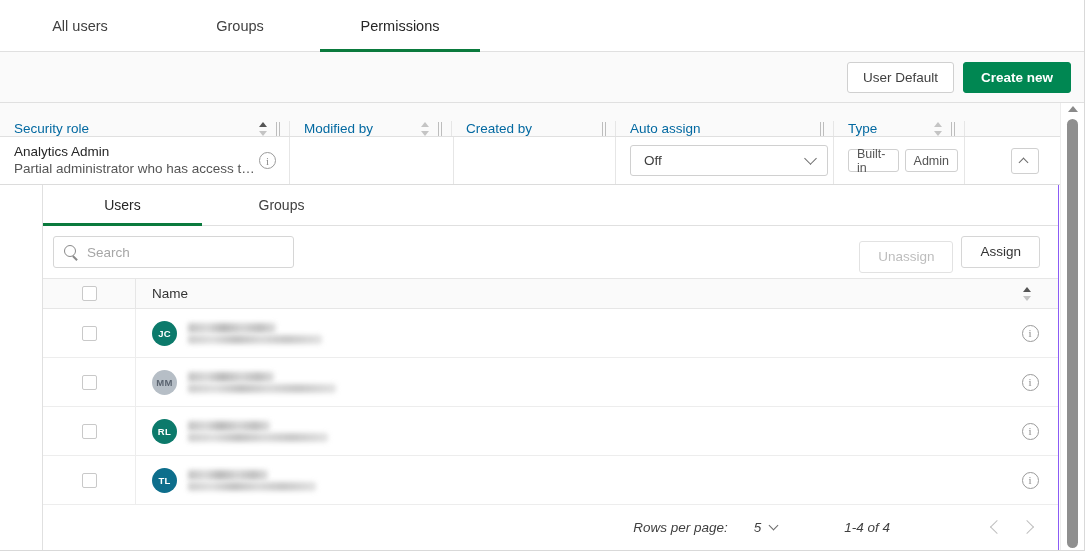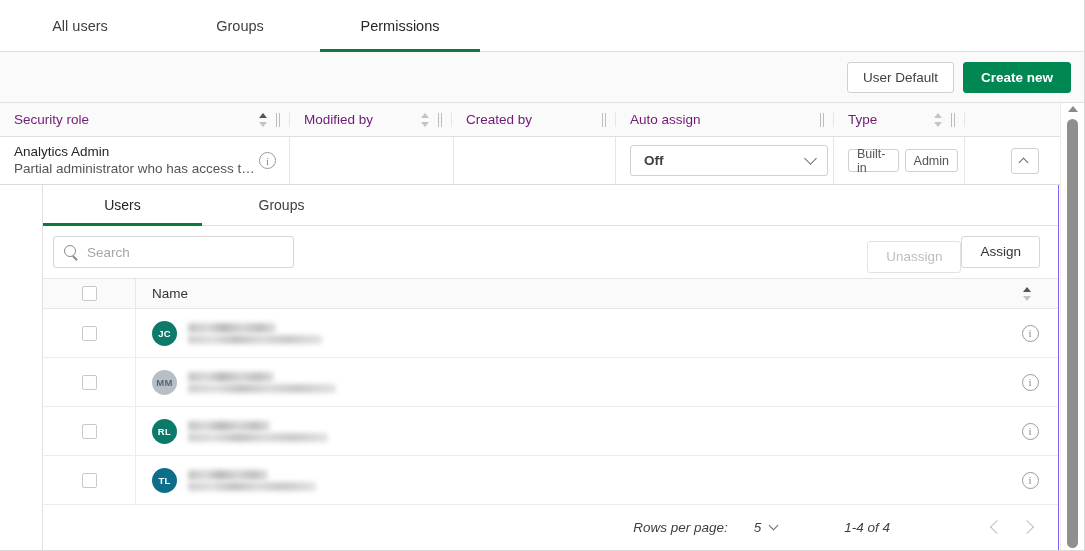--- a/index.html
+++ b/index.html
@@ -63,22 +63,22 @@
   .btn-primary {
     background: #008752; border: 1px solid #008752; color: #fff; font-weight: 600;
     padding: 0 17px;
   }
 
   
   .role-header {
     position: absolute; top: 103px; left: 0; right: 0; height: 34px;
     background: #fafafa;
     border-bottom: 1px solid #e0e0e0;
-    display: flex; align-items: center;
-    font-size: 13.5px; color: #701a75;
+    display: flex; align-items: flex-end;
+    font-size: 13.5px; color: #0369a1;
   }
   .rh-cell {
     position: relative; display: flex; align-items: center;
     padding-left: 14px;
     border-right: 1px solid #e6e6e6;
   }
   .rh-cell.last { border-right: none; }
   .rh-label { flex: 1 1 auto; }
   .sorticon {
     width: 9px; height: 14px; position: relative; margin-right: 6px; flex: 0 0 auto;
@@ -162,21 +162,21 @@
     font-size: 14px; color: #404040; cursor: pointer; position: relative;
   }
   .inner-tab .underline {
     position: absolute; left: 0; right: 0; bottom: -1px; height: 3px; background: transparent;
   }
   .inner-tab.active .underline { background: #0a7a3d; }
   .inner-tab.active { color: #262626; }
 
   .searchrow {
     height: 52px; display: flex; align-items: center;
-    padding: 0 18px 0 10px; 
+    padding: 0 18px 0 10px; gap: 8px;
   }
   .search-wrap {
     width: 241px; height: 32px; background: #fff;
     border: 1px solid #d6d6d6; border-radius: 3px;
     display: flex; align-items: center; padding-left: 10px; gap: 8px;
   }
   .search-wrap input {
     border: none; outline: none; flex: 1 1 auto; font-size: 13.5px;
     font-family: "Liberation Sans", sans-serif; color: #404040; background: transparent;
   }
@@ -344,21 +344,21 @@
         <span class="role-desc">Partial administrator who has access t…</span>
       </span>
       <span class="info-circle">i</span>
     </div>
     <div class="rr-cell" style="width:164px;flex:0 0 164px;">
       <span></span>
     </div>
     <div class="rr-cell" style="width:162px;flex:0 0 162px;">
       <span></span>
     </div>
-    <div class="rr-cell" style="width:218px;flex:0 0 218px;font-weight:bold;">
+    <div class="rr-cell" style="width:218px;flex:0 0 218px;">
       <div class="select-box">
         <span>Off</span>
         <span class="chev"></span>
       </div>
     </div>
     <div class="rr-cell" style="width:131px;flex:0 0 131px;">
       <span class="tag">Built-in</span>
       <span class="tag">Admin</span>
     </div>
     <div class="rr-cell nodiv" style="flex:1 1 auto;justify-content:center;padding-left:0;">

